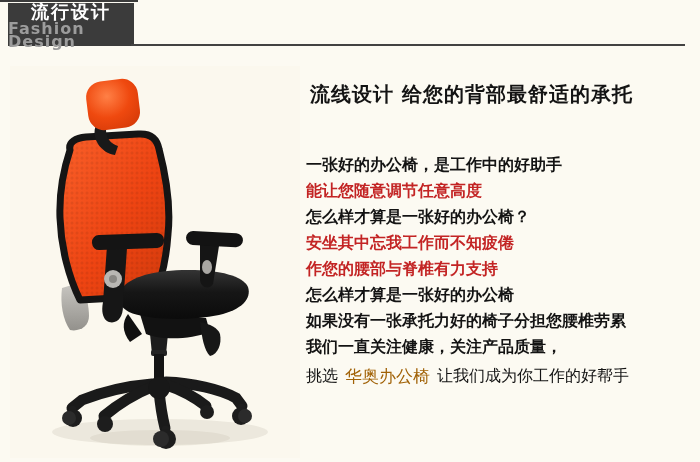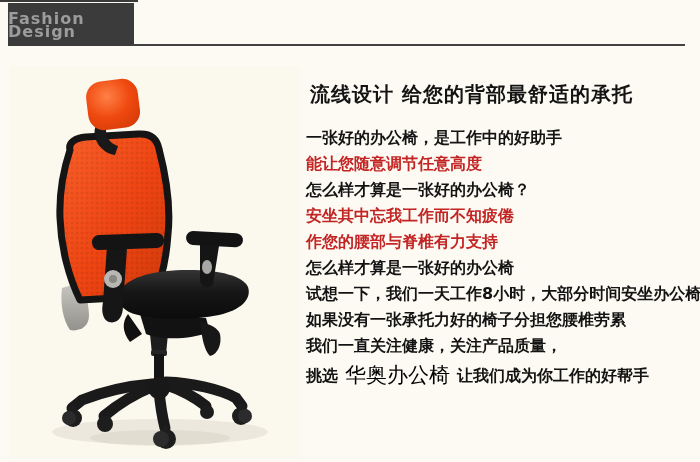--- a/index.html
+++ b/index.html
@@ -14,41 +14,42 @@
     display:flex;flex-direction:column;align-items:center;justify-content:center;
   }
   .badge-title{color:#ffffff;font-size:18px;font-weight:bold;letter-spacing:2px;line-height:20px;}
   .badge-subtitle{color:#9c9c9c;font-size:16px;font-weight:bold;letter-spacing:1px;line-height:13px;}
   .header-rule{position:absolute;left:131px;top:44px;width:554px;height:2px;background:#424242;}
   
   .page-title{
     position:absolute;left:310px;top:81px;width:392px;margin:0;
     font-size:20px;font-weight:bold;color:#131313;letter-spacing:1px;white-space:nowrap;
   }
-  .lines{position:absolute;left:306px;top:125px;width:394px;}
+  .lines{position:absolute;left:306px;top:152px;width:394px;}
   .line{
     margin:0;height:26px;line-height:26px;font-size:16px;font-weight:bold;
     color:#131313;white-space:nowrap;letter-spacing:0px;
   }
   .line[data-color="red"]{color:#c32424;}
   .closing{margin:0;height:32px;line-height:32px;white-space:nowrap;}
-  .closing .seg{font-size:16px;font-weight:bold;color:#131313;}
+  .closing .seg{font-size:16px;font-weight:normal;color:#131313;}
   .closing .brand{
-    font-size:21px;font-weight:normal;color:#000000;margin:0 7px;vertical-align:-1px;
+    font-size:17px;font-weight:normal;color:#a16207;margin:0 7px;vertical-align:-1px;
   }
   
   .photo{position:absolute;left:10px;top:66px;width:290px;height:392px;}
 </style>
 </head>
 <body>
 
 <div class="canvas">
 
   <div class="top-strip"></div>
   <div class="badge">
+    <div class="badge-title">流行设计</div>
     <div class="badge-subtitle">Fashion Design</div>
   </div>
   <div class="header-rule"></div>
 
   <figure class="photo" style="margin:0;">
     <svg width="290" height="392" viewBox="0 0 290 392" xmlns="http://www.w3.org/2000/svg">
       <defs>
         <radialGradient id="headGrad" cx="40%" cy="32%" r="80%">
           <stop offset="0%" stop-color="#ff8046"></stop>
           <stop offset="55%" stop-color="#ef490f"></stop>
@@ -146,21 +147,20 @@
 
   <h1 class="page-title">流线设计 给您的背部最舒适的承托</h1>
 
   <div class="lines">
     <p class="line" data-color="black">一张好的办公椅，是工作中的好助手</p>
     <p class="line" data-color="red">能让您随意调节任意高度</p>
     <p class="line" data-color="black">怎么样才算是一张好的办公椅？</p>
     <p class="line" data-color="red">安坐其中忘我工作而不知疲倦</p>
     <p class="line" data-color="red">作您的腰部与脊椎有力支持</p>
     <p class="line" data-color="black">怎么样才算是一张好的办公椅</p>
-    <p class="line" data-color="black">试想一下，我们一天工作8小时，大部分时间安坐办公椅</p>
     <p class="line" data-color="black">如果没有一张承托力好的椅子分担您腰椎劳累</p>
     <p class="line" data-color="black">我们一直关注健康，关注产品质量，</p>
     <p class="closing">
       <span class="seg">挑选</span><span class="brand">华奥办公椅</span><span class="seg">让我们成为你工作的好帮手</span>
     </p>
   </div>
 
 </div>
 
 </body></html>

